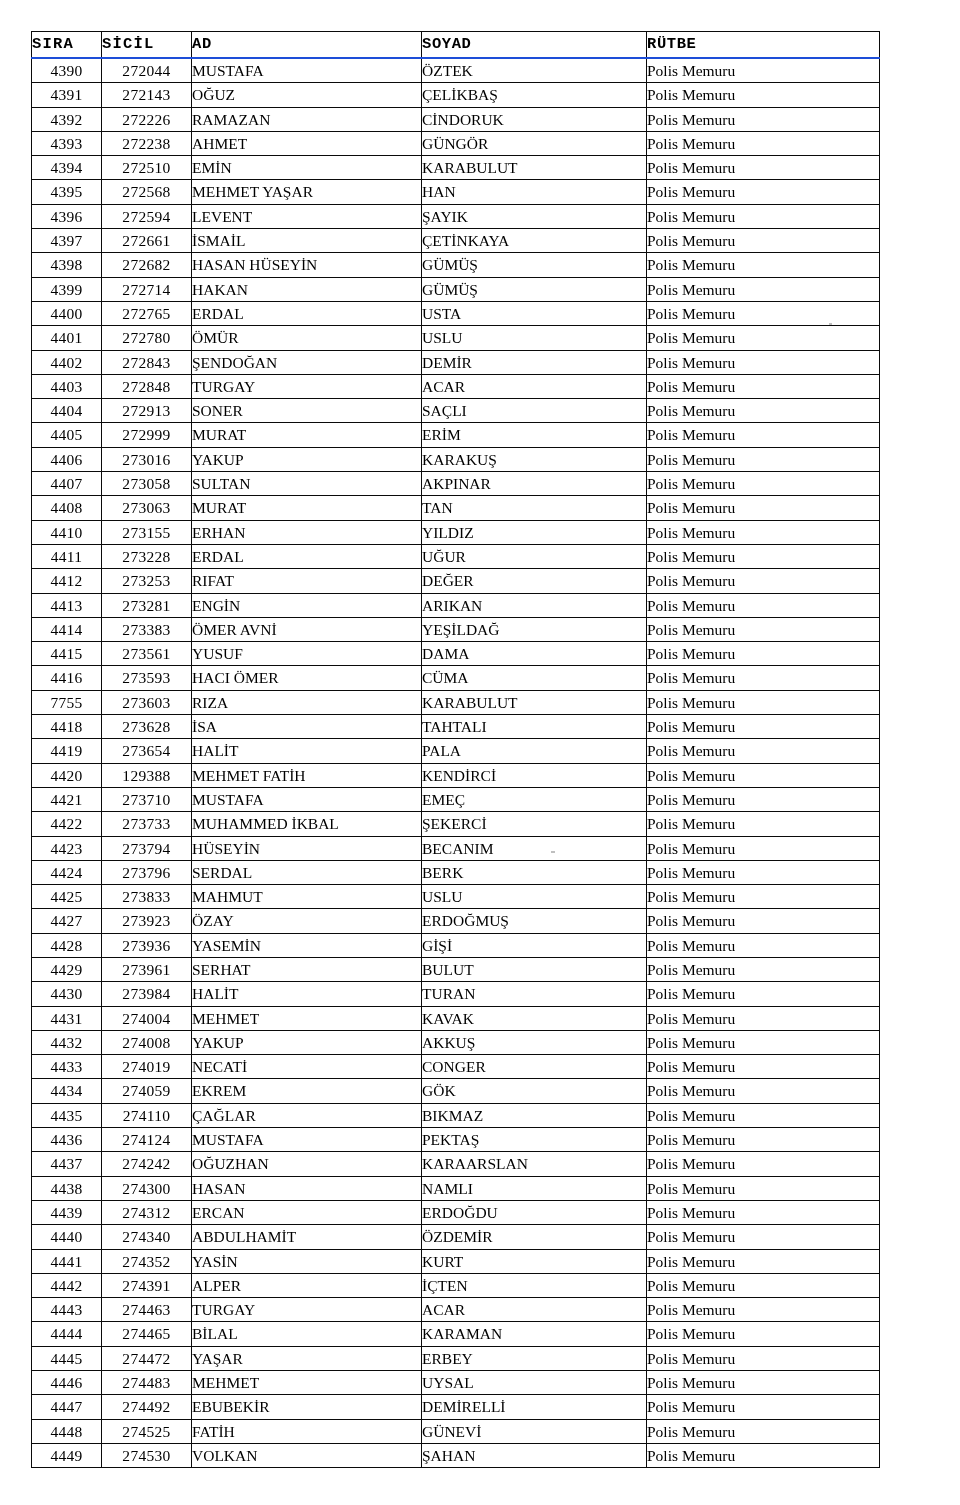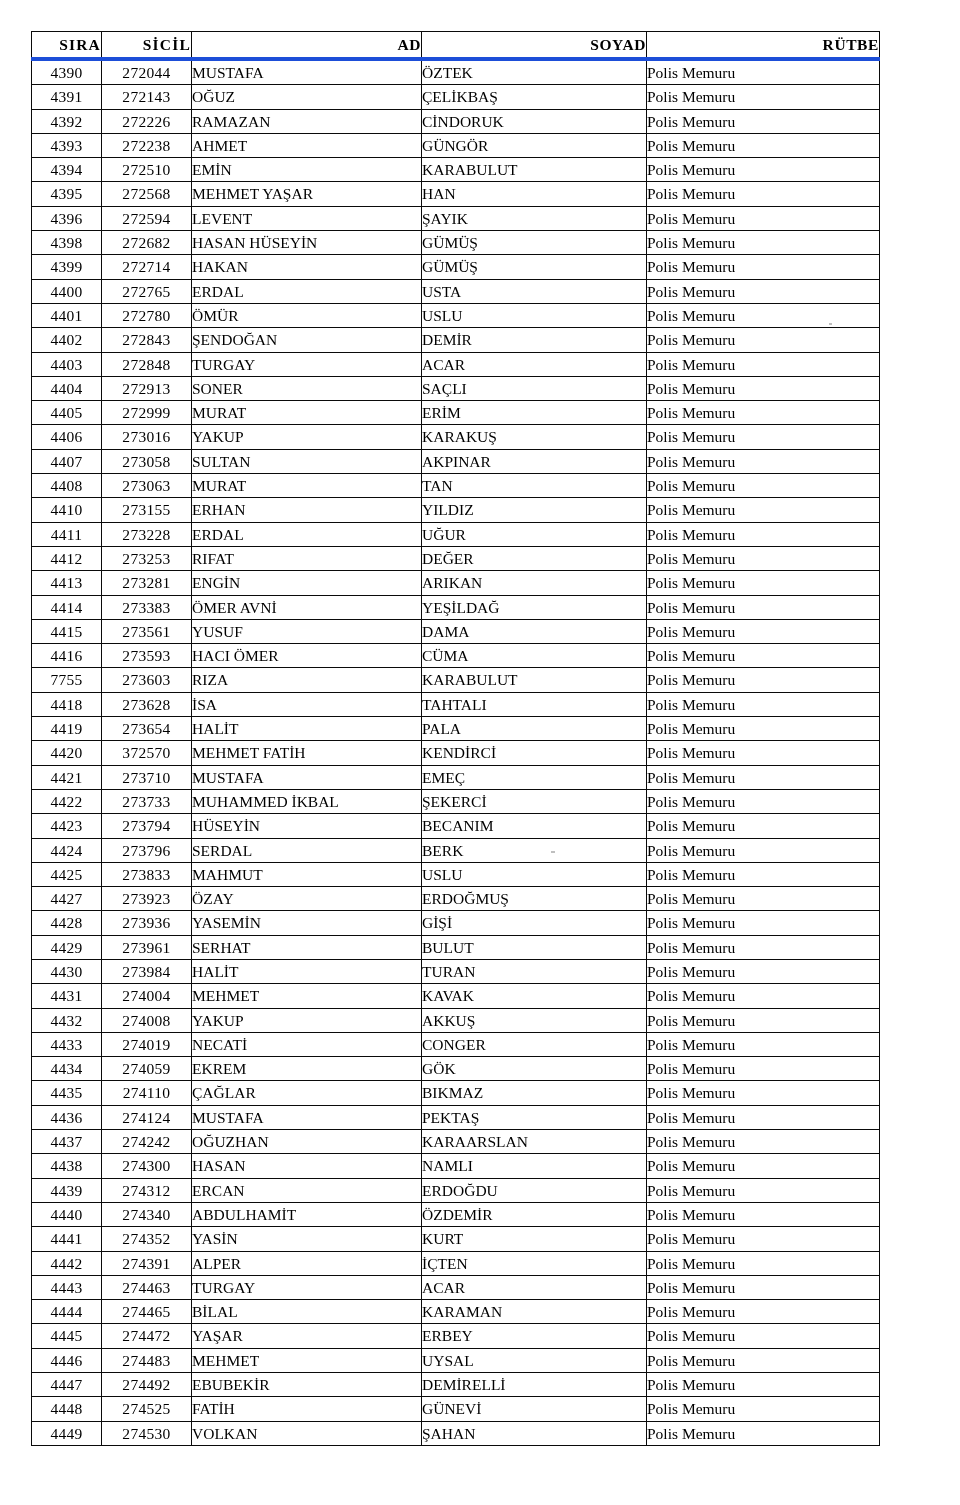--- a/index.html
+++ b/index.html
@@ -53,26 +53,27 @@
     height: 23.3px;
     line-height: 23.3px;
     vertical-align: middle;
     font-size: 15.5px;
     overflow: hidden;
     white-space: nowrap;
   }
 
   table.roster thead th {
     font-weight: bold;
-    text-align: right;
+    text-align: left;
     font-size: 15.5px;
     letter-spacing: 0.6px;
     height: 25px;
     line-height: 25px;
-    border-bottom: 4px solid #1d4ed8;
+    border-bottom: 2px solid #1d4ed8;
+    font-family: Liberation Mono, monospace;
   }
 
   table.roster thead th.h-sira,
   table.roster thead th.h-sicil {
     letter-spacing: 1.2px;
   }
 
   td.cell-sira,
   td.cell-sicil {
     text-align: center;
@@ -166,20 +167,27 @@
             <td class="cell-rutbe">Polis Memuru</td>
           </tr>
           <tr>
             <td class="cell-sira">4396</td>
             <td class="cell-sicil">272594</td>
             <td class="cell-ad">LEVENT</td>
             <td class="cell-soyad">ŞAYIK</td>
             <td class="cell-rutbe">Polis Memuru</td>
           </tr>
           <tr>
+            <td class="cell-sira">4397</td>
+            <td class="cell-sicil">272661</td>
+            <td class="cell-ad">İSMAİL</td>
+            <td class="cell-soyad">ÇETİNKAYA</td>
+            <td class="cell-rutbe">Polis Memuru</td>
+          </tr>
+          <tr>
             <td class="cell-sira">4398</td>
             <td class="cell-sicil">272682</td>
             <td class="cell-ad">HASAN HÜSEYİN</td>
             <td class="cell-soyad">GÜMÜŞ</td>
             <td class="cell-rutbe">Polis Memuru</td>
           </tr>
           <tr>
             <td class="cell-sira">4399</td>
             <td class="cell-sicil">272714</td>
             <td class="cell-ad">HAKAN</td>
@@ -314,21 +322,21 @@
           </tr>
           <tr>
             <td class="cell-sira">4419</td>
             <td class="cell-sicil">273654</td>
             <td class="cell-ad">HALİT</td>
             <td class="cell-soyad">PALA</td>
             <td class="cell-rutbe">Polis Memuru</td>
           </tr>
           <tr>
             <td class="cell-sira">4420</td>
-            <td class="cell-sicil">372570</td>
+            <td class="cell-sicil">129388</td>
             <td class="cell-ad">MEHMET FATİH</td>
             <td class="cell-soyad">KENDİRCİ</td>
             <td class="cell-rutbe">Polis Memuru</td>
           </tr>
           <tr>
             <td class="cell-sira">4421</td>
             <td class="cell-sicil">273710</td>
             <td class="cell-ad">MUSTAFA</td>
             <td class="cell-soyad">EMEÇ</td>
             <td class="cell-rutbe">Polis Memuru</td>

